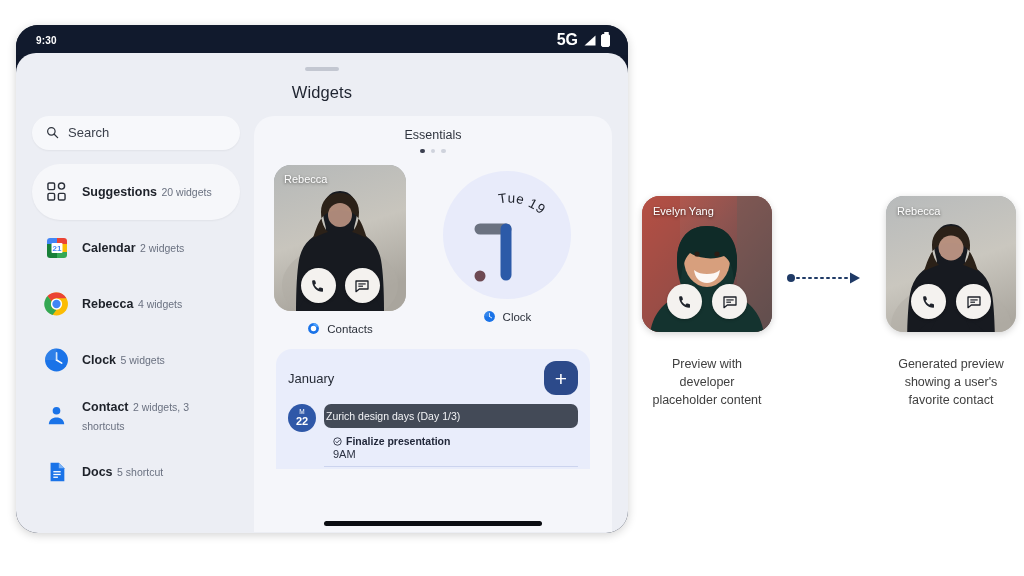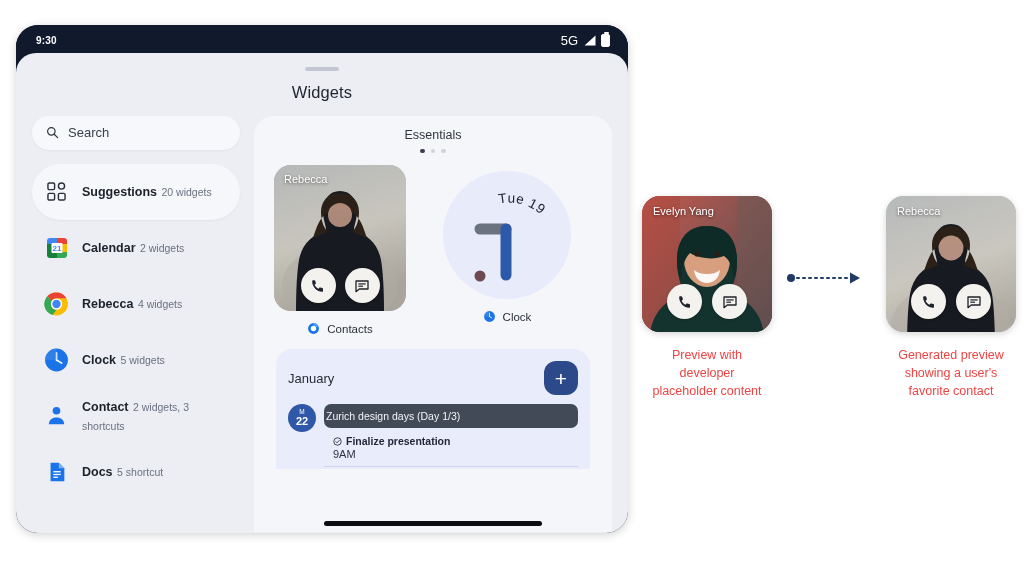--- a/index.html
+++ b/index.html
@@ -23,21 +23,21 @@
   .statusbar {
     position: absolute; left:0; top:0; width:100%; height:30px;
     background: #111a2d;
     display:flex; align-items:center; justify-content:space-between;
     padding: 0 18px 0 20px;
   }
   .status-time {
     color:#ffffff; font-size:10px; font-weight:bold; letter-spacing:0.2px;
   }
   .status-right { display:flex; align-items:center; gap:5px; }
-  .status-5g { color:#fff; font-size:13px; font-weight:normal; }
+  .status-5g { color:#fff; font-size:16px; font-weight:bold; }
   .sig-tri { width:13px; height:11px; }
   .batt { width:9px; height:13px; border:1.4px solid #fff; border-radius:2px; position:relative; background:#fff; }
   .batt:before{ content:""; position:absolute; top:-3px; left:2px; width:5px; height:2px; background:#fff; border-radius:1px;}
 
   .screen {
     position:absolute; left:0; top:28px; width:100%; height:480px;
     background:#eceef4;
     border-top-left-radius:20px; border-top-right-radius:20px;
     overflow:hidden;
   }
@@ -156,21 +156,21 @@
     position:relative; overflow:hidden;
     box-shadow:0 2px 7px rgba(0,0,0,0.17);
   }
   .pv-card.evelyn { background:linear-gradient(160deg,#b7534a 0%,#8d4a45 30%,#6d4a4a 60%,#4d3f42 100%); }
   .pv-card.rebecca { background:linear-gradient(170deg,#9aa0a6 0%,#aeb2b4 35%,#c6c4be 70%,#b9b5ad 100%); }
   .pv-name {
     position:absolute; left:11px; top:9px; font-size:11px; color:#fff; z-index:5;
     text-shadow:0 1px 3px rgba(0,0,0,0.6);
   }
   .pv-actions { position:absolute; bottom:13px; left:0; width:100%; z-index:6; display:flex; justify-content:center; gap:10px; }
-  .pv-caption { margin-top:15px; font-size:12.5px; line-height:1.42; color:#ef4444; }
+  .pv-caption { margin-top:24px; font-size:12.5px; line-height:1.42; color:#404040; }
 
   .arrow-wrap { position:absolute; left:786px; top:270px; width:82px; height:16px; }
 </style>
 </head>
 <body>
 
 <div id="stage">
 
   <div class="tablet">
 

